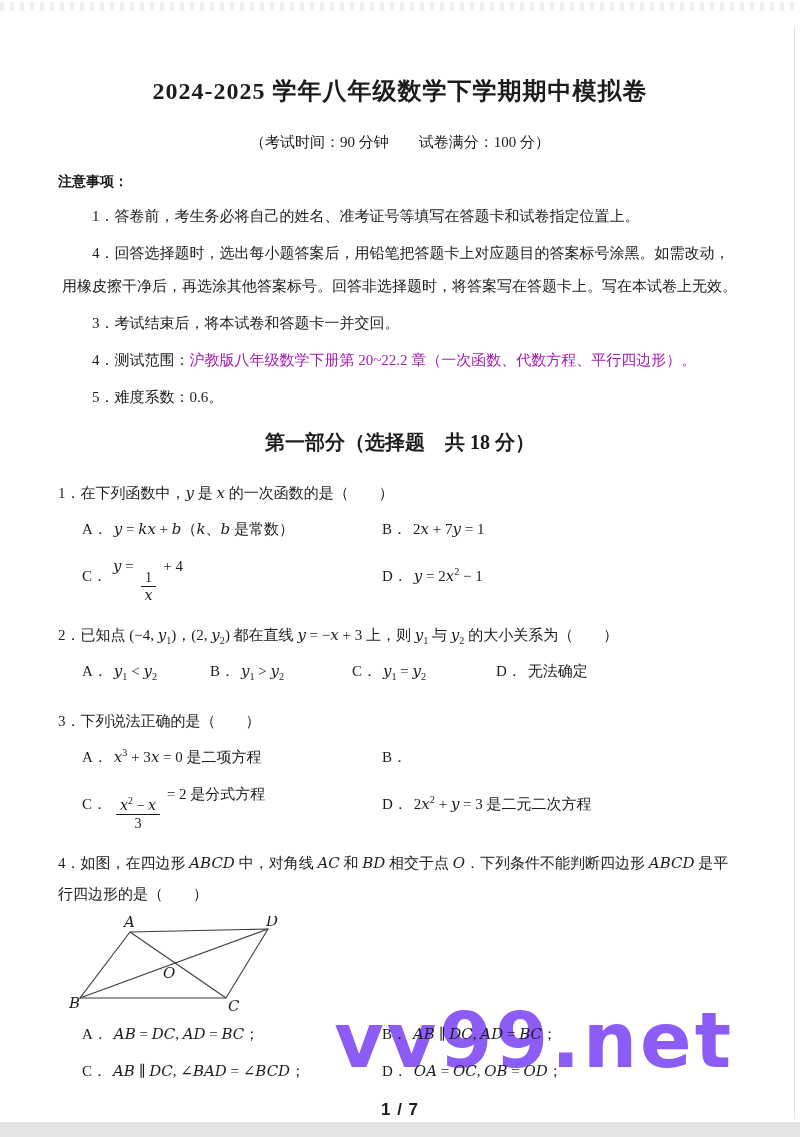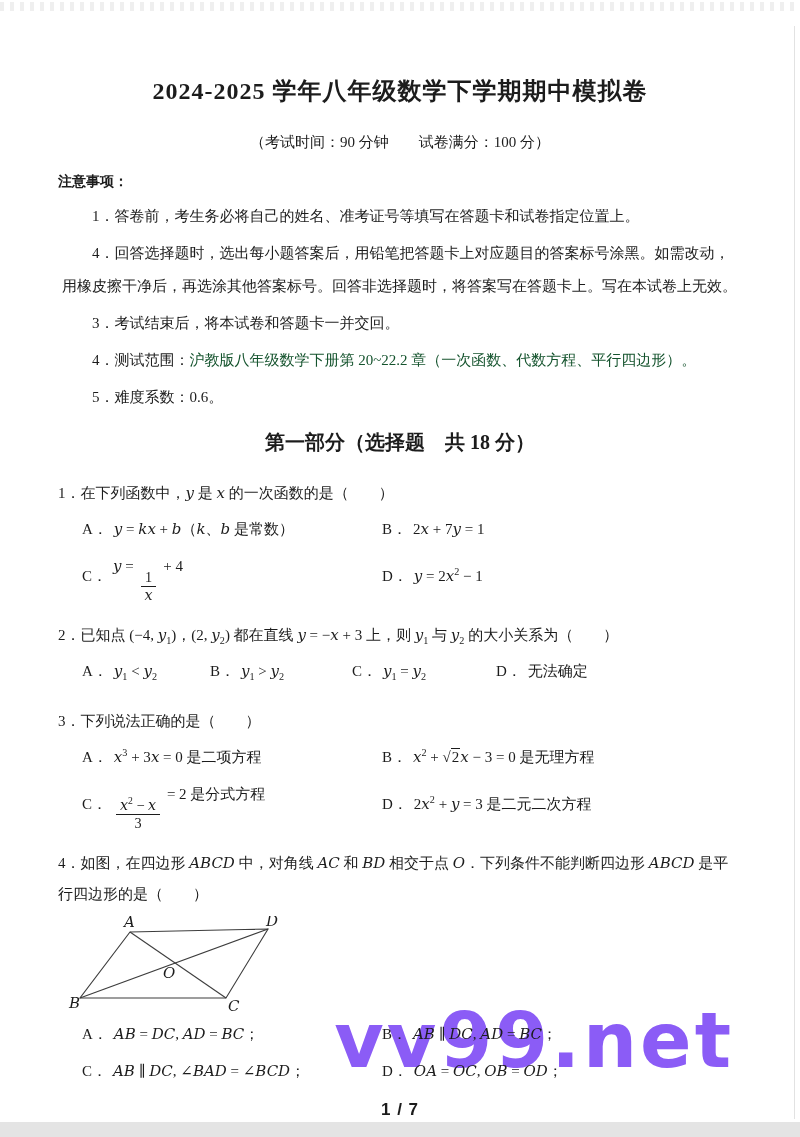--- a/index.html
+++ b/index.html
@@ -59,21 +59,21 @@
 
   <div class="content">
     <h1 class="title">2024-2025 学年八年级数学下学期期中模拟卷</h1>
     <div class="subtitle">（考试时间：90 分钟　　试卷满分：100 分）</div>
 
     <div class="notices">
       <div class="notices-heading">注意事项：</div>
       <p class="notice">1．答卷前，考生务必将自己的姓名、准考证号等填写在答题卡和试卷指定位置上。</p>
       <p class="notice">4．回答选择题时，选出每小题答案后，用铅笔把答题卡上对应题目的答案标号涂黑。如需改动，用橡皮擦干净后，再选涂其他答案标号。回答非选择题时，将答案写在答题卡上。写在本试卷上无效。</p>
       <p class="notice">3．考试结束后，将本试卷和答题卡一并交回。</p>
-      <p class="notice"><span>4．测试范围：</span><span class="red" style="color: #14532d;">沪教版八年级数学下册第 20~22.2 章（一次函数、代数方程、平行四边形）。</span></p>
+      <p class="notice"><span>4．测试范围：</span><span class="red" style="color: #a21caf;">沪教版八年级数学下册第 20~22.2 章（一次函数、代数方程、平行四边形）。</span></p>
       <p class="notice">5．难度系数：0.6。</p>
     </div>
 
     <h2 class="section-heading">第一部分（选择题　共 18 分）</h2>
 
     <div class="questions">
         <div class="question">
           <div class="stem">1．在下列函数中，<i>y</i> 是 <i>x</i> 的一次函数的是（　　）</div>
           <div class="opts cols2">
             <div class="opt">
@@ -120,21 +120,20 @@
         </div>
         <div class="question">
           <div class="stem">3．下列说法正确的是（　　）</div>
           <div class="opts cols2">
             <div class="opt">
               <span class="olabel">A．</span>
               <span class="otext"><i>x</i><sup>3</sup> + 3<i>x</i> = 0 是二项方程</span>
             </div>
             <div class="opt">
               <span class="olabel">B．</span>
-              <span class="otext"><i>x</i><sup>2</sup> + <span class="sqrt">√<span class="ovl">2</span></span><i>x</i> − 3 = 0 是无理方程</span>
             </div>
             <div class="opt">
               <span class="olabel">C．</span>
               <span class="otext"><span class="frac">
                   <span class="fr-n"><i>x</i><sup>2</sup> − <i>x</i></span>
                   <span class="fr-d">3</span>
                 </span> = 2 是分式方程</span>
             </div>
             <div class="opt">
               <span class="olabel">D．</span>

